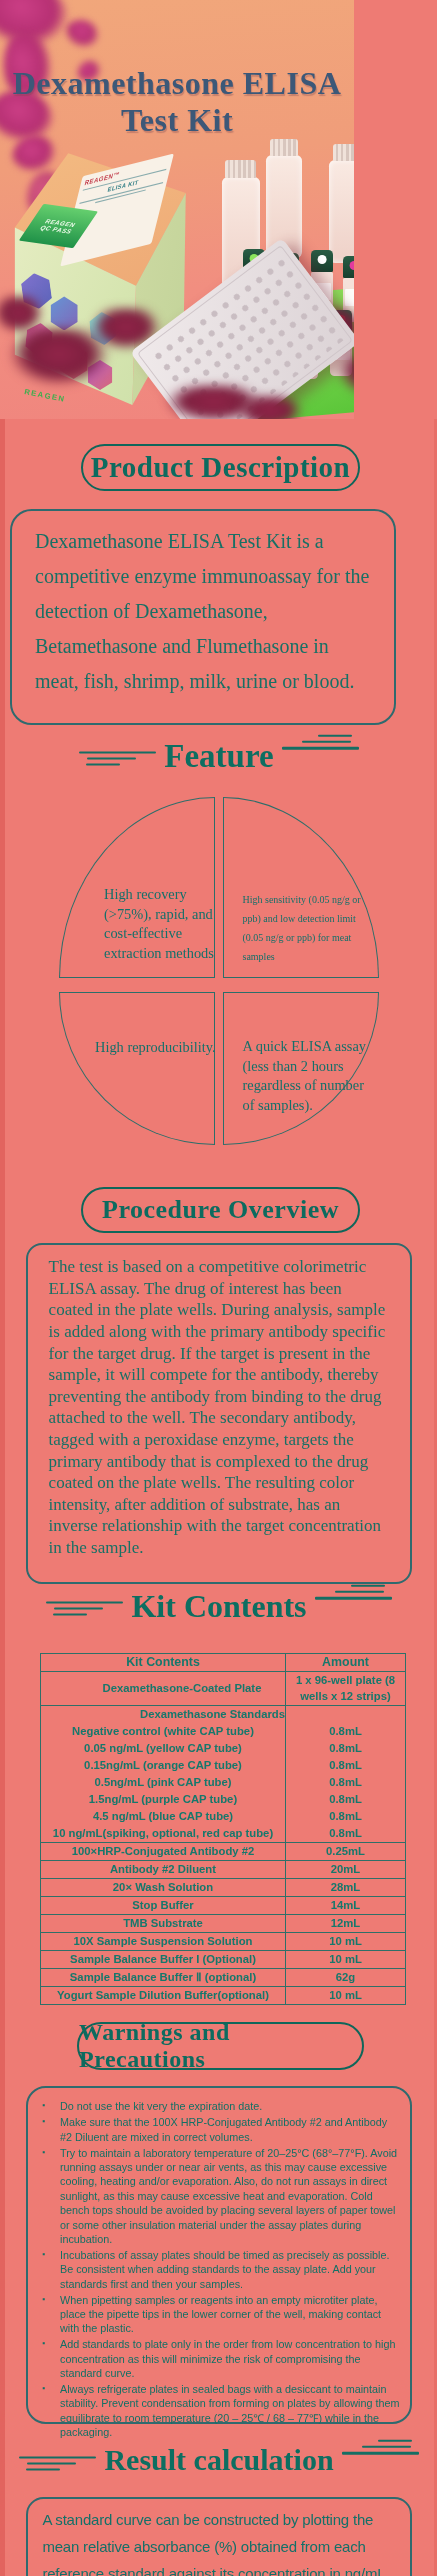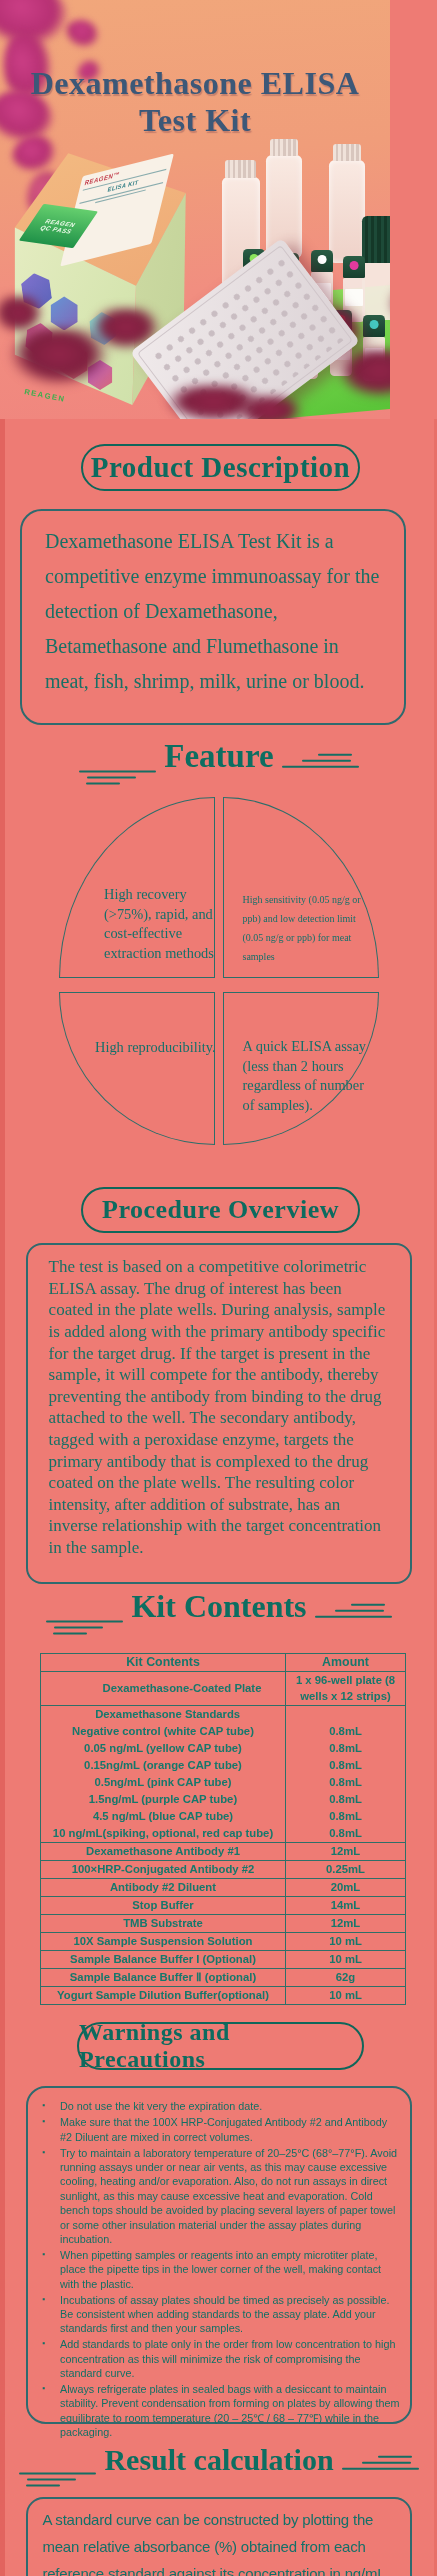--- a/index.html
+++ b/index.html
@@ -14,24 +14,24 @@
   .decor{display:inline-block;width:72px;height:18.5px;position:relative;flex:none;}
   .decor i{position:absolute;height:2.1px;background:#156e63;border-radius:1px;}
   .decor.dl{transform:translateY(13.4px);}
   .decor.dl i:nth-child(1){top:0;right:-3.1px;width:77px;}
   .decor.dl i:nth-child(2){top:6.2px;right:17.5px;width:49px;}
   .decor.dl i:nth-child(3){top:12.4px;right:33px;width:34px;}
   .decor.dr{transform:translateY(-7.2px);}
   .decor.dr i:nth-child(1){bottom:0;left:-3.1px;width:77px;}
   .decor.dr i:nth-child(2){bottom:6.2px;left:17.5px;width:49px;}
   .decor.dr i:nth-child(3){bottom:12.4px;left:33px;width:34px;}
-  .linehead{position:absolute;left:0;width:438px;display:flex;align-items:flex-end;justify-content:center;gap:11.3px;
+  .linehead{position:absolute;left:0;width:438px;display:flex;align-items:flex-start;justify-content:center;gap:11.3px;
             color:#0d6e61;font-weight:bold;font-family:"Liberation Serif",serif;}
   
-  #hero{position:absolute;top:0;left:0;width:390px;height:419px;overflow:hidden;
+  #hero{position:absolute;top:0;left:0;width:354px;height:419px;overflow:hidden;
         background:linear-gradient(175deg,#f1a77b 0%,#f09d7a 38%,#f18e80 68%,#f0857e 100%);}
   .leaf{position:absolute;background:radial-gradient(ellipse at 42% 42%,#cc3f86 0%,#b52f72 52%,rgba(181,47,114,0) 74%);
         filter:blur(3.6px);border-radius:55% 45% 55% 45%/62% 40% 60% 38%;}
   #hero-title{position:absolute;top:65px;left:0;width:100%;text-align:center;
               font:bold 32px "Liberation Serif",serif;color:#3c5878;letter-spacing:0.5px;
               text-shadow:1px 1.5px 1px rgba(120,70,80,.35);}
   
   #kitbox{position:absolute;left:11.3px;top:148px;width:178px;height:265px;}
   .kb-top{position:absolute;inset:0;clip-path:polygon(32% 2%,98% 17%,70% 52%,2% 30%);
           background:linear-gradient(160deg,#f3bb82,#eb9e6e);}
@@ -75,21 +75,21 @@
         background:linear-gradient(135deg,#f0eaeb,#dbd2d5);border-radius:6.2px;
         box-shadow:7.2px 9.3px 13.4px rgba(110,28,48,.38);z-index:4;}
   .plate::before{content:"";position:absolute;inset:5.2px;border:1.5px solid #cfc5c9;border-radius:4.1px;}
   .plate-wells{position:absolute;inset:11.3px;
         background:radial-gradient(circle,#c9bdc2 2.8px,rgba(0,0,0,0) 3.3px);
         background-size:14px 14px;background-position:2.6px 2.1px;}
   .blob{position:absolute;filter:blur(4.6px);z-index:3;
         background:radial-gradient(ellipse at 50% 45%,#93254a 0%,#7d1f3e 45%,rgba(125,31,62,0) 72%);}
   .blob.front{z-index:5;}
   
-  #desc-box{left:20px;top:509px;width:386px;height:216px;}
+  #desc-box{left:10px;top:509px;width:386px;height:216px;}
   #desc-box p{margin:0;padding:13.4px 23px 0 23px;font-size:20px;line-height:35px;color:#187065;}
   #proc-box{left:26px;top:1243px;width:386px;height:341px;border-radius:16px;}
   #proc-box p{margin:0;padding:11.3px 20.6px 0 20.6px;font-size:17px;line-height:21.6px;color:#187065;}
   
   #quads{position:absolute;left:59px;top:797px;width:319px;height:348px;color:#14706a;}
   .quad{position:absolute;border:1.5px solid #2c6e6a;box-sizing:border-box;}
   #q-tl{left:0;top:0;width:156px;height:181px;border-top-left-radius:156px 181px;}
   #q-tr{left:164px;top:0;width:156px;height:181px;border-top-right-radius:156px 181px;}
   #q-bl{left:0;top:195px;width:156px;height:153px;border-bottom-left-radius:156px 153px;}
   #q-br{left:164px;top:195px;width:156px;height:153px;border-bottom-right-radius:156px 153px;}
@@ -98,21 +98,21 @@
   #q-tr .qtext{left:18.5px;top:92px;width:129px;line-height:19px;font-size:10px;}
   #q-bl .qtext{left:23px;top:45px;width:129px;margin-left:12px;}
   #q-br .qtext{left:18.5px;top:44px;width:124px;}
   
   #kit-table{position:absolute;left:40px;top:1653px;width:366px;border-collapse:collapse;
         font-family:"Liberation Sans",sans-serif;font-weight:bold;color:#16786c;font-size:11.3px;}
   #kit-table td,#kit-table th{border:1px solid #2f6f68;text-align:center;padding:0;}
   #kit-table{border:1.5px solid #2f6f68;}
   #kit-table th{height:16.5px;font-size:12.4px;}
   .std-line{height:17px;line-height:17px;}
-  .std-label{text-align:center;padding-left:9.3px;}
+  .std-label{text-align:right;padding-left:9.3px;}
   .srow td{height:17px;line-height:17px;}
   
   #warn-box{left:26px;top:2086px;width:386px;height:338px;border-radius:19.6px;}
   #warn-box ul{margin:0;padding:11.3px 9.3px 0 0;list-style:none;
         font-family:"Liberation Sans",sans-serif;font-size:10.8px;line-height:14.4px;color:#127065;}
   #warn-box li{position:relative;padding-left:32px;margin-bottom:1.5px;}
   #warn-box li::before{content:"▪";position:absolute;left:14.4px;top:0;font-size:8.2px;}
   
   #result-box{left:26px;top:2497px;width:386px;height:130px;border-radius:17.5px;}
   #result-box .intro{margin:0;padding:7.2px 13.4px 0 14.4px;font-family:"Liberation Sans",sans-serif;
@@ -304,30 +304,30 @@
         <div class="std-line">0.8mL</div>
         <div class="std-line">0.8mL</div>
         <div class="std-line">0.8mL</div>
         <div class="std-line">0.8mL</div>
         <div class="std-line">0.8mL</div>
         <div class="std-line">0.8mL</div>
         <div class="std-line">0.8mL</div>
       </td>
     </tr>
     <tr class="srow">
-          <td>Dexamethasone Antibody #1</td>
-          <td>12mL</td>
-        </tr>
-    <tr class="srow">
           <td>100×HRP-Conjugated Antibody #2</td>
           <td>0.25mL</td>
         </tr>
     <tr class="srow">
           <td>Antibody #2 Diluent</td>
           <td>20mL</td>
+        </tr>
+    <tr class="srow">
+          <td>20× Wash Solution</td>
+          <td>28mL</td>
         </tr>
     <tr class="srow">
           <td>Stop Buffer</td>
           <td>14mL</td>
         </tr>
     <tr class="srow">
           <td>TMB Substrate</td>
           <td>12mL</td>
         </tr>
     <tr class="srow">
@@ -350,22 +350,22 @@
     </table>
 
   <div class="pill" style="left:77px;top:2022px;width:283px;height:44px;font-size:24px;">
     <span>Warnings and Precautions</span>
   </div>
   <div class="roundbox" id="warn-box">
     <ul>
       <li>Do not use the kit very the expiration date.</li>
       <li>Make sure that the 100X HRP-Conjugated Antibody #2 and Antibody #2 Diluent are mixed in correct volumes.</li>
       <li>Try to maintain a laboratory temperature of 20–25°C (68°–77°F). Avoid running assays under or near air vents, as this may cause excessive cooling, heating and/or evaporation. Also, do not run assays in direct sunlight, as this may cause excessive heat and evaporation. Cold bench tops should be avoided by placing several layers of paper towel or some other insulation material under the assay plates during incubation.</li>
+      <li>Incubations of assay plates should be timed as precisely as possible. Be consistent when adding standards to the assay plate. Add your standards first and then your samples.</li>
       <li>When pipetting samples or reagents into an empty microtiter plate, place the pipette tips in the lower corner of the well, making contact with the plastic.</li>
-      <li>Incubations of assay plates should be timed as precisely as possible. Be consistent when adding standards to the assay plate. Add your standards first and then your samples.</li>
       <li>Add standards to plate only in the order from low concentration to high concentration as this will minimize the risk of compromising the standard curve.</li>
       <li>Always refrigerate plates in sealed bags with a desiccant to maintain stability. Prevent condensation from forming on plates by allowing them equilibrate to room temperature (20 – 25℃ / 68 – 77℉) while in the packaging.</li>
     </ul>
   </div>
 
   <div class="linehead" style="top:2443px;font-size:30px;">
     <span class="decor dl">
         <i></i>
         <i></i>
         <i></i>

